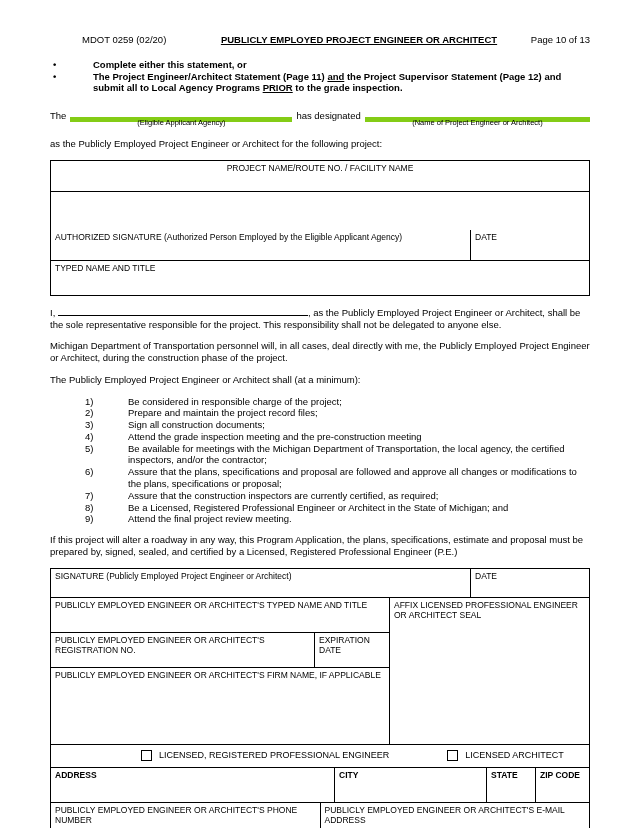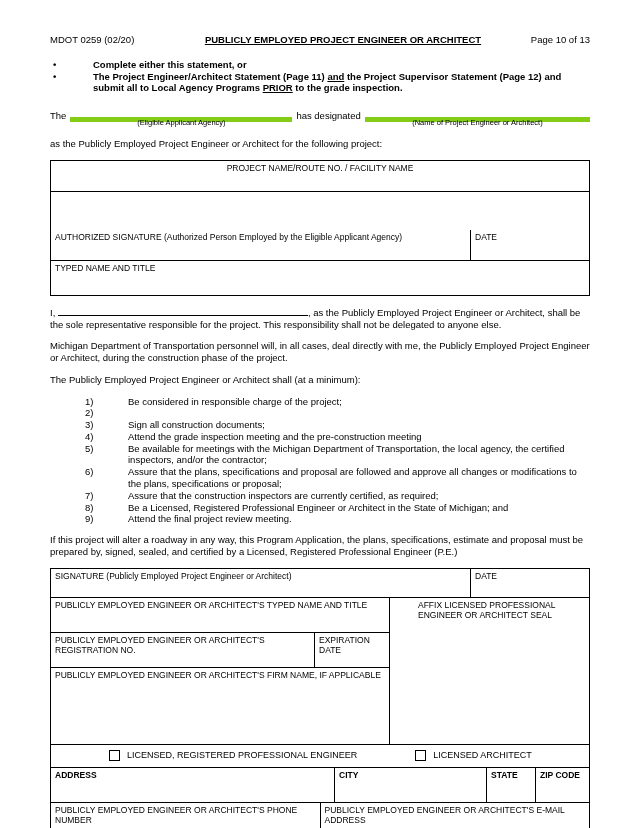--- a/index.html
+++ b/index.html
@@ -1,20 +1,20 @@
 <!DOCTYPE html>
 <html><head>
 <meta charset="utf-8">
 <style>
   html,body{margin:0;padding:0;}
   body{width:640px;height:828px;background:#fff;color:#000;font-family:"Liberation Sans",sans-serif;}
   .page{padding:34px 50px 0 50px;font-size:9.5px;line-height:1.24;}
 
   
-  .hdr{display:flex;align-items:flex-start;margin-bottom:13px;}
+  .hdr{display:flex;align-items:flex-start;margin-bottom:13px;margin-left:32px;}
   .hdr-left{width:118px;}
   .hdr-title{flex:1;text-align:center;font-weight:bold;}
   .hdr-title .tline{text-decoration:underline;}
   .hdr-right{width:72px;text-align:right;}
 
   
   .bullets{font-weight:bold;margin-bottom:11px;}
   .brow{display:flex;}
   .bchar{width:40px;padding-left:3px;}
   .btext{flex:1;}
@@ -28,21 +28,21 @@
   .name-blank{flex:1;margin-left:4px;}
   .sublabel{position:absolute;top:100%;left:0;right:0;text-align:center;font-size:7.5px;margin-top:1px;white-space:nowrap;}
 
   p.body{margin:0 0 10px 0;}
   .iblank{display:inline-block;width:250px;border-bottom:1px solid #000;height:9px;}
 
   
   .tbl{border:1px solid #000;}
   .trow{display:flex;}
   .bt{border-top:1px solid #000;}
-  .bl{border-left:1px solid #000;padding-left:24px;}
+  .bl{border-left:1px solid #000;}
   .cell{padding:2px 4px;font-size:8.5px;line-height:1.2;}
 
   .t1{margin-bottom:10px;}
   .t1 .r1 .cell{height:26px;text-align:center;}
   .t1 .r2 .cell{height:26px;margin-top:38px;}
   .t1 .r3 .cell{height:30px;}
   .flex1{flex:1;}
   .w-date{width:110px;}
 
   
@@ -55,21 +55,21 @@
   .t2 .r-sig .cell{height:24px;}
   .left-col{width:338px;}
   .seal-col{flex:1;}
   .t2 .typed{height:30px;}
   .t2 .reg{height:30px;width:255px;}
   .t2 .exp{height:30px;flex:1;}
   .t2 .firm{height:72px;}
   .t2 .seal{height:100%;}
   .r-check{height:22px;align-items:center;font-size:9px;}
   .chk{display:flex;align-items:center;}
-  .chk1{margin-left:58px;}
+  .chk1{margin-left:90px;}
   .chk2{margin-left:58px;}
   .box{width:9px;height:9px;border:1px solid #000;display:inline-block;margin-right:7px;flex:none;}
   .t2 .r-addr .cell{height:30px;font-weight:bold;}
   .w-city{width:115px;}
   .w-state{width:40px;margin-left:28px;}
   .w-zip{width:45px;}
   .t2 .r-phone .cell{height:40px;width:50%;}
 </style>
 </head>
 <body>
@@ -135,20 +135,21 @@
 
   <p class="body">The Publicly Employed Project Engineer or Architect shall (at a minimum):</p>
 
   <div class="duties">
     <div class="duty">
         <span class="dnum">1)</span>
         <span class="dtext">Be considered in responsible charge of the project;</span>
       </div>
     <div class="duty">
         <span class="dnum">2)</span>
+        <span class="dtext">Prepare and maintain the project record files;</span>
       </div>
     <div class="duty">
         <span class="dnum">3)</span>
         <span class="dtext">Sign all construction documents;</span>
       </div>
     <div class="duty">
         <span class="dnum">4)</span>
         <span class="dtext">Attend the grade inspection meeting and the pre-construction meeting</span>
       </div>
     <div class="duty">

